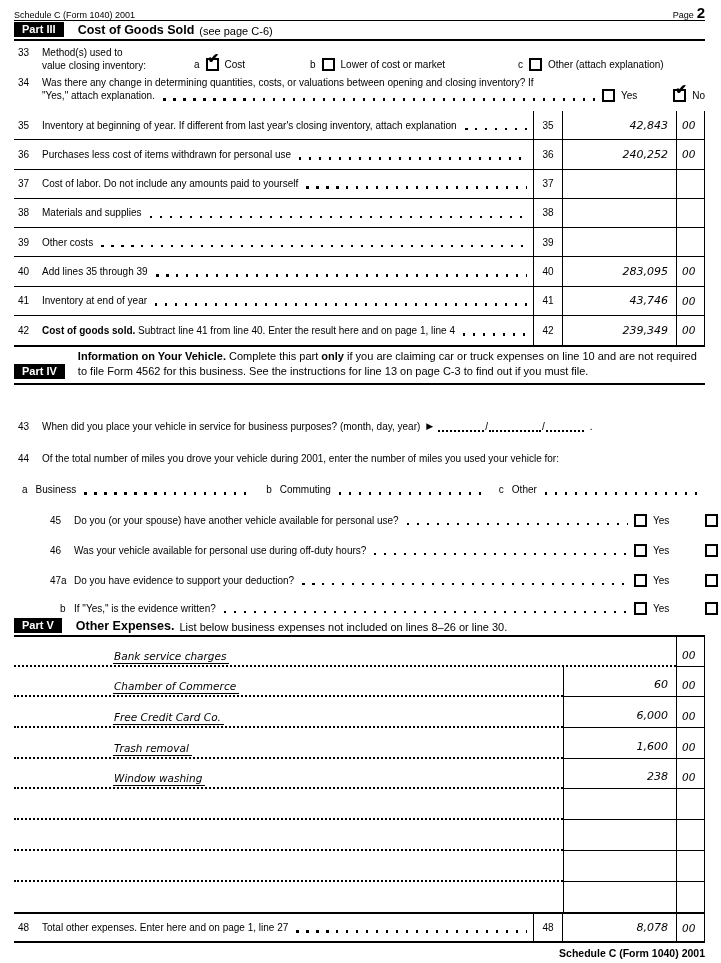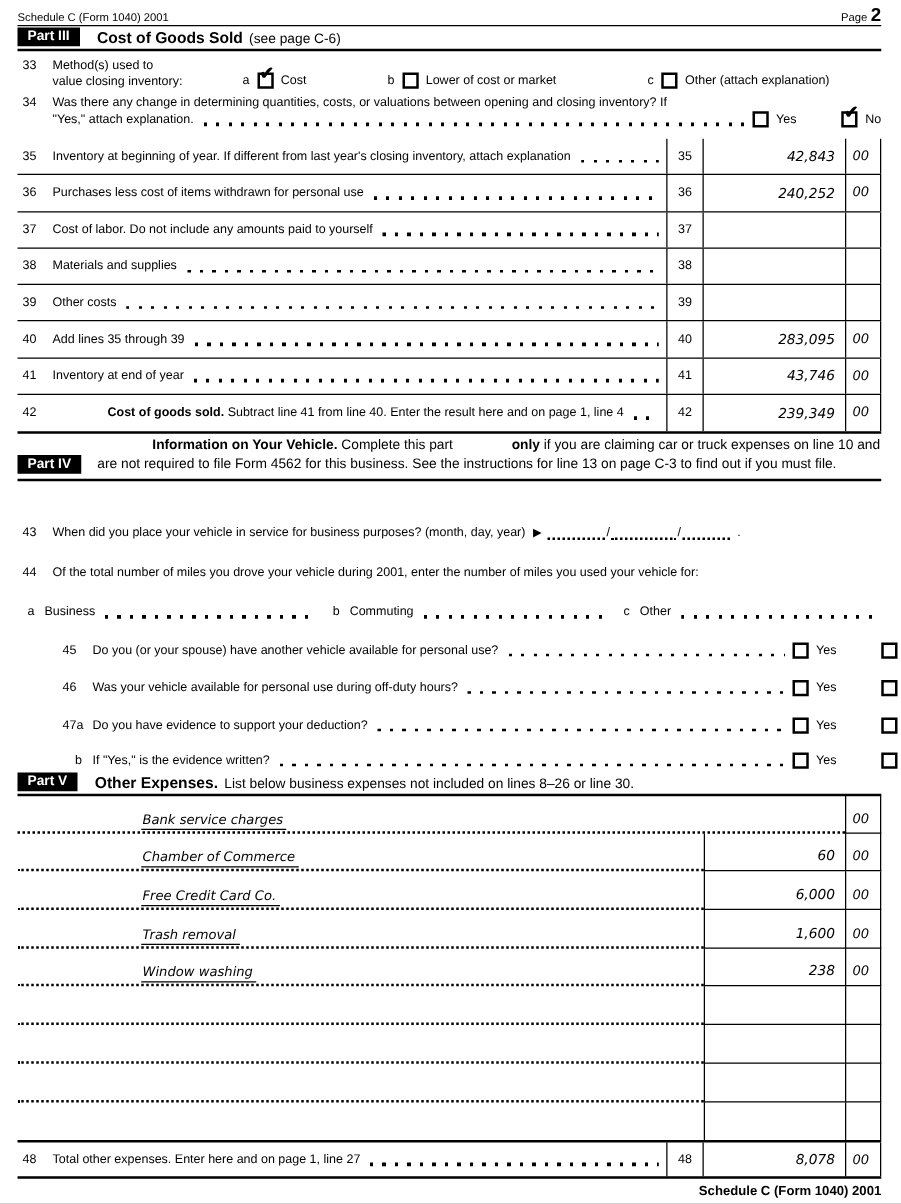--- a/index.html
+++ b/index.html
@@ -19,21 +19,21 @@
 
   
   .partbar { position:absolute; left:14px; width:691px; border-bottom:2.5px solid #000; display:flex; align-items:flex-end; background:#fff; }
   .plabel { background:#000; color:#fff; font-weight:bold; font-size:11px; padding:1px 8px 2px; white-space:nowrap; }
   .ptitle { font-weight:bold; font-size:12.5px; margin-left:14px; white-space:nowrap; }
   .psub  { font-size:11px; margin-left:5px; white-space:nowrap; }
   .bar3 { top:20px; border-top:1.5px solid #000; padding:1px 0 2px; }
   .bar4 { top:345px; border-top:2px solid #000; padding:2px 0 4px; }
   .bar5 { top:617px; border-top:0; padding:1px 0 2px; }
   .p4body { margin-left:13px; flex:1; font-size:11px; line-height:15px; }
-  .b { font-weight:bold;margin-left:44px; }
+  .b { font-weight:bold; }
 
   
   .lrow { position:absolute; left:14px; width:691px; display:flex; align-items:center; }
   .lno { width:28px; padding-left:4px; flex:none; }
   .lno.sub { padding-left:14px; }
   .ltext { white-space:nowrap; }
   .dots { flex:1; height:2.5px; align-self:center; margin:8px 6px 0 8px;
     background-image: repeating-linear-gradient(to right,#000 0,#000 2.5px,transparent 2.5px,transparent 10px); }
   .dots.fixed { flex:none; }
 

